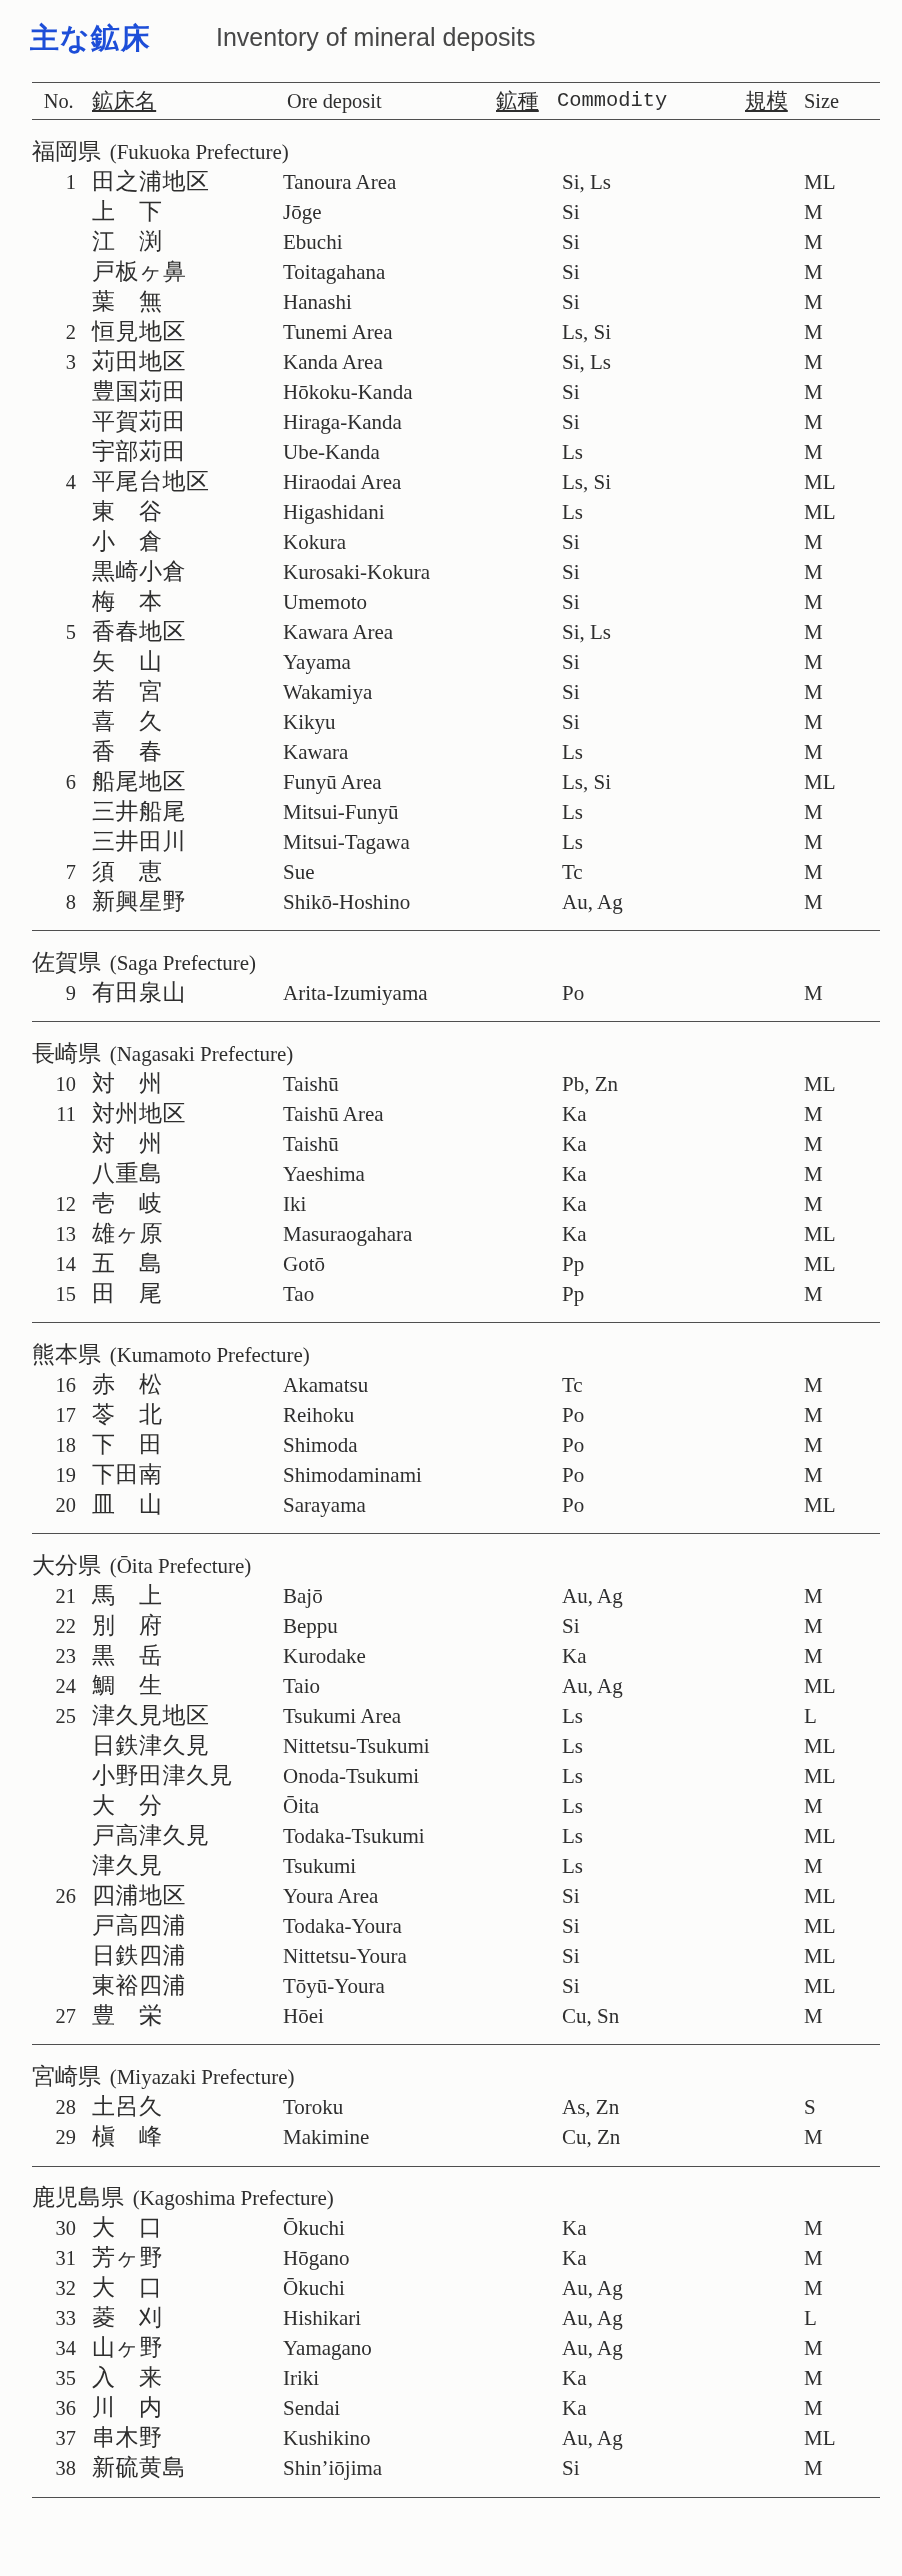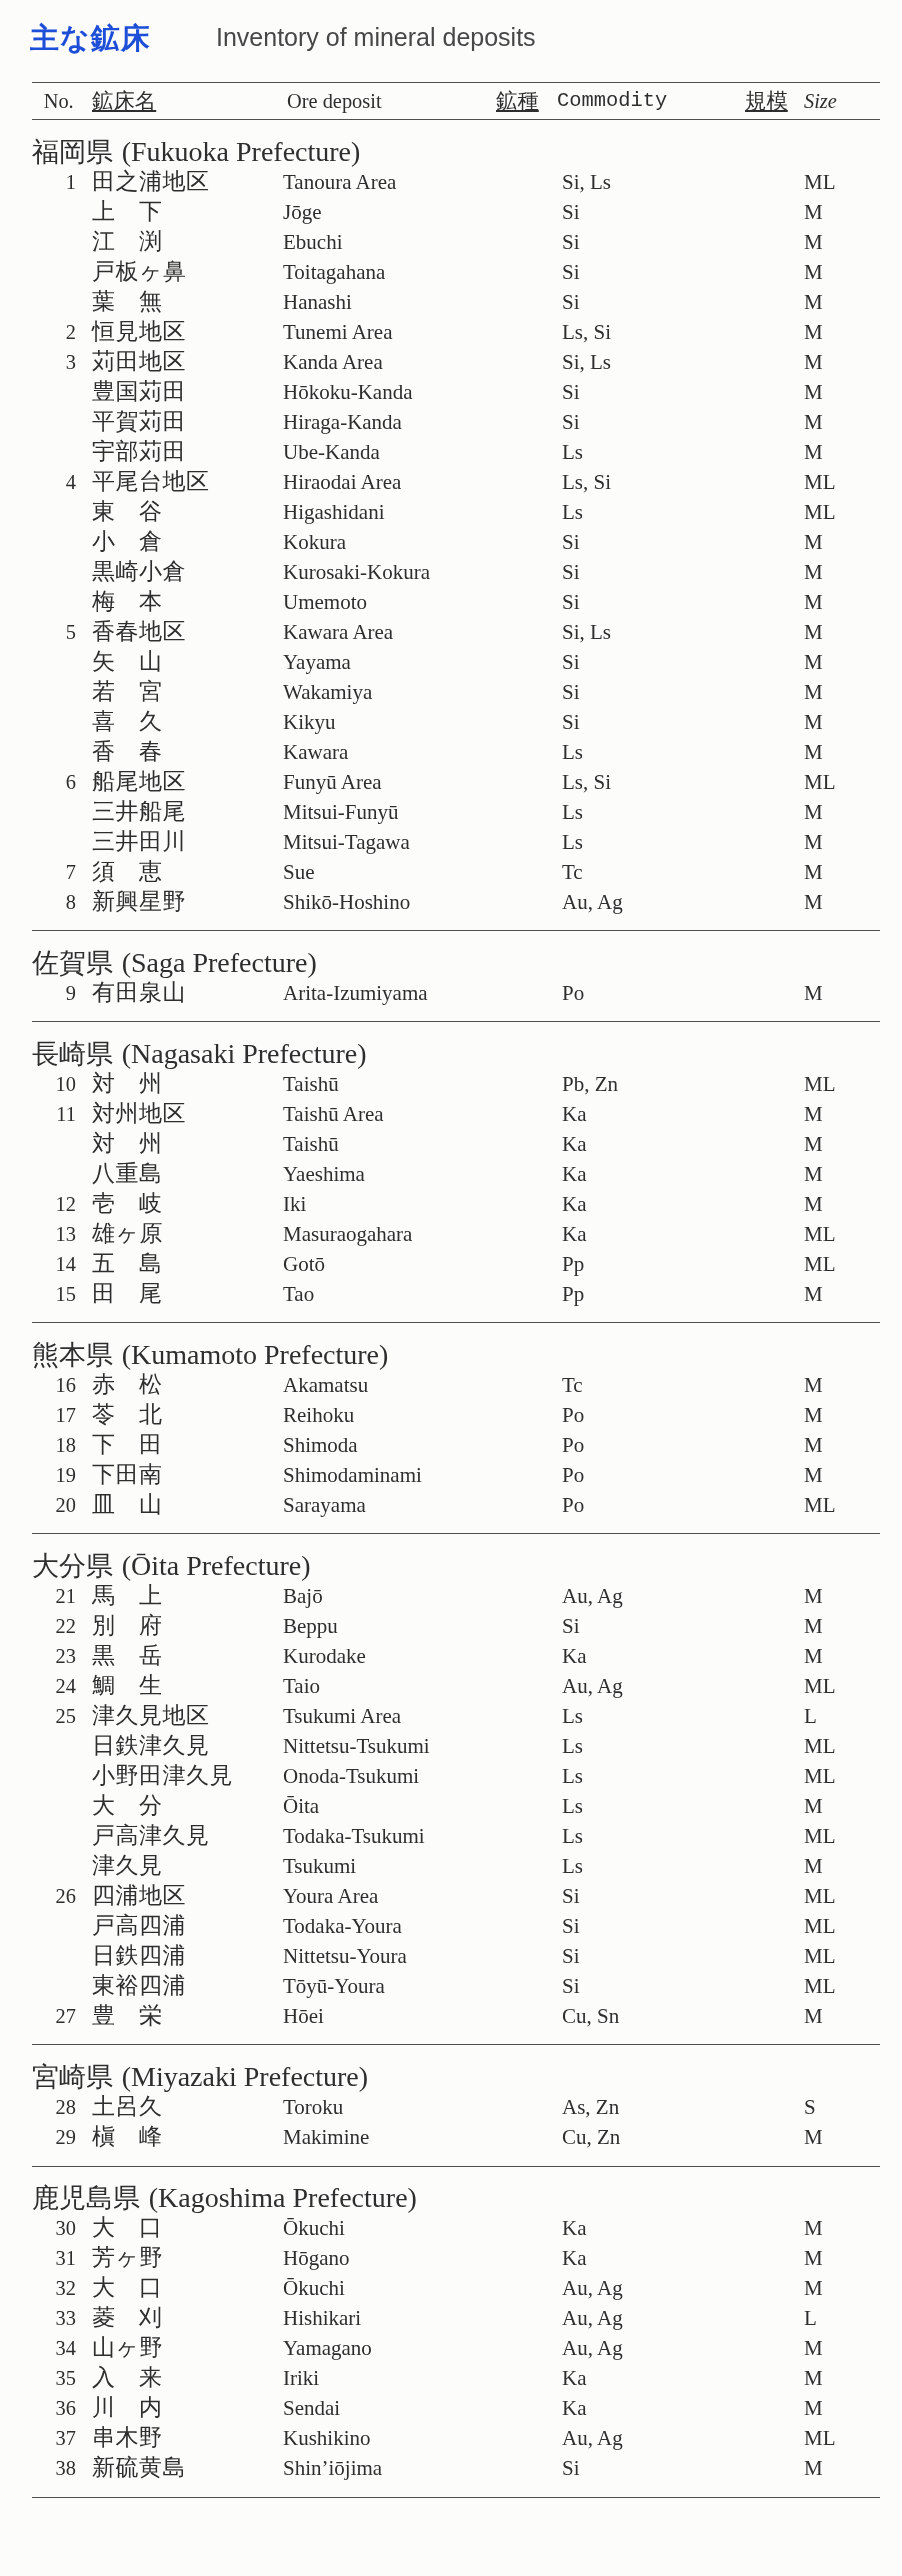--- a/index.html
+++ b/index.html
@@ -56,34 +56,34 @@
     font-size:20.4px;
     white-space:pre;
   }
   .thead .ja{font-size:21.4px;text-decoration:underline;}
   .h-no{left:11.7px;}
   .h-name{left:60px;}
   .h-ore{left:255px;}
   .h-comm-ja{left:464px;}
   .h-comm-en{left:525px;font-family:Liberation Mono, monospace;}
   .h-size-ja{left:713px;}
-  .h-size-en{left:772px;font-style:italic;}
+  .h-size-en{left:772px;}
   
   .section{
     position:relative;
     padding:15.5px 0 13.6px 0;
     border-bottom:1.9px solid var(--rule);
   }
   .pref{
     height:31px;
     line-height:31px;
     white-space:pre;
   }
-  .pref .pref-ja{font-size:27px;}
-  .pref .pref-en{font-size:28px; margin-left:8.7px;}
+  .pref .pref-ja{font-size:23px;}
+  .pref .pref-en{font-size:21px; margin-left:8.7px;}
   .row{
     position:relative;
     height:30px;
   }
   .c{
     position:absolute;
     top:0;
     line-height:30px;
     white-space:pre;
     font-size:21px;

